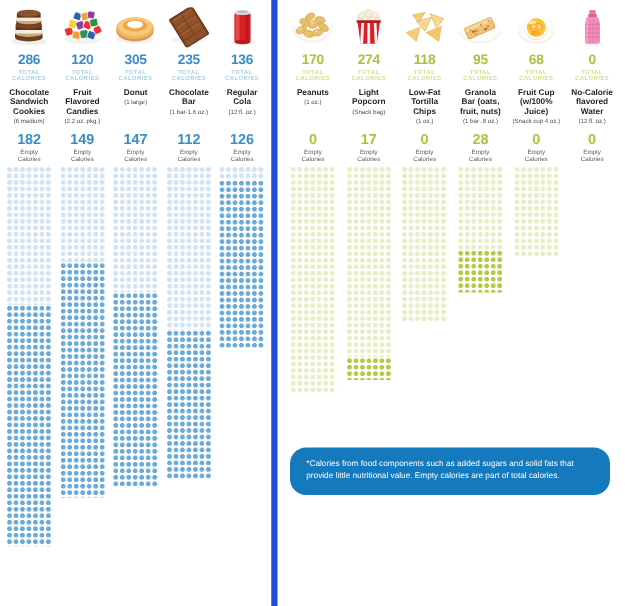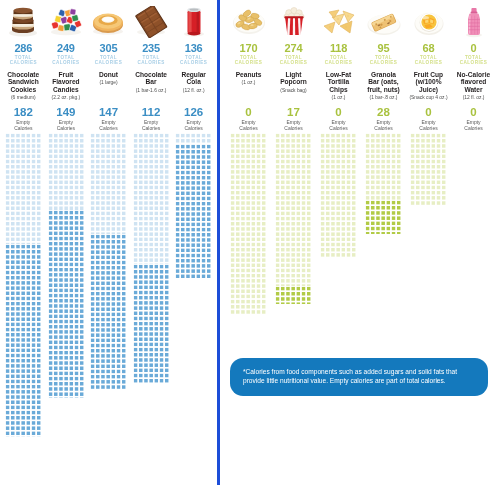--- a/index.html
+++ b/index.html
@@ -8,21 +8,21 @@
     width:500px;height:485px;overflow:hidden;
     background:#ffffff;
     font-family:"Liberation Sans","DejaVu Sans",sans-serif;
     -webkit-font-smoothing:antialiased;
   }
   #page{position:relative;width:500px;height:485px;box-sizing:border-box;}
 
   
   .panel{position:absolute;top:0;bottom:0;box-sizing:border-box;}
   #panel-left{left:0;width:217px;background:#ffffff;}
-  #panel-right{left:217px;width:283px;background:#ffffff;border-left:3px solid #1d4ed8;}
+  #panel-right{left:217px;width:283px;background:#ffffff;border-left:5px solid #1d4ed8;}
 
   .cols{display:flex;height:100%;box-sizing:border-box;}
   #panel-left .cols{padding:2px 2px 0 2px;}
   #panel-right .cols{padding:2px 4px 0 6px;}
 
   .col{
     flex:1 1 0;
     display:flex;flex-direction:column;align-items:center;
     position:relative;min-width:0;
   }
@@ -177,21 +177,21 @@
         <rect x="7" y="10" width="6.4" height="6.4" rx="1.4" fill="#f5d232" transform="rotate(14 10.2 13.2)"></rect>
         <rect x="13" y="11" width="6.4" height="6.4" rx="1.4" fill="#8e3fa0" transform="rotate(-20 16.2 14.2)"></rect>
         <rect x="19" y="11" width="6.2" height="6.2" rx="1.4" fill="#e8342f" transform="rotate(26 22.1 14.1)"></rect>
         <rect x="24" y="9" width="6.2" height="6.2" rx="1.4" fill="#2f8f4e" transform="rotate(-12 27.1 12.1)"></rect>
         <rect x="11" y="4" width="6.0" height="6.0" rx="1.4" fill="#2d62ad" transform="rotate(22 14 7)"></rect>
         <rect x="17" y="4" width="6.2" height="6.2" rx="1.4" fill="#f2a03c" transform="rotate(-16 20.1 7.1)"></rect>
         <rect x="22" y="3" width="5.8" height="5.8" rx="1.4" fill="#8e3fa0" transform="rotate(8 24.9 5.9)"></rect>
       </g>
     </svg>
             </div>
-            <div class="total-num">249</div>
+            <div class="total-num">120</div>
             <div class="total-lbl">TOTAL<br>CALORIES</div>
             <div class="food-name">Fruit<br>Flavored<br>Candies</div>
             <div class="food-note">(2.2 oz. pkg.)</div>
             <div class="empty-block">
               <div class="empty-num">149</div>
               <div class="empty-lbl">Empty<br>Calories</div>
             </div>
           </div>
           <div class="bar">
             <div class="bar-inner" style="width: 36.4px;">

